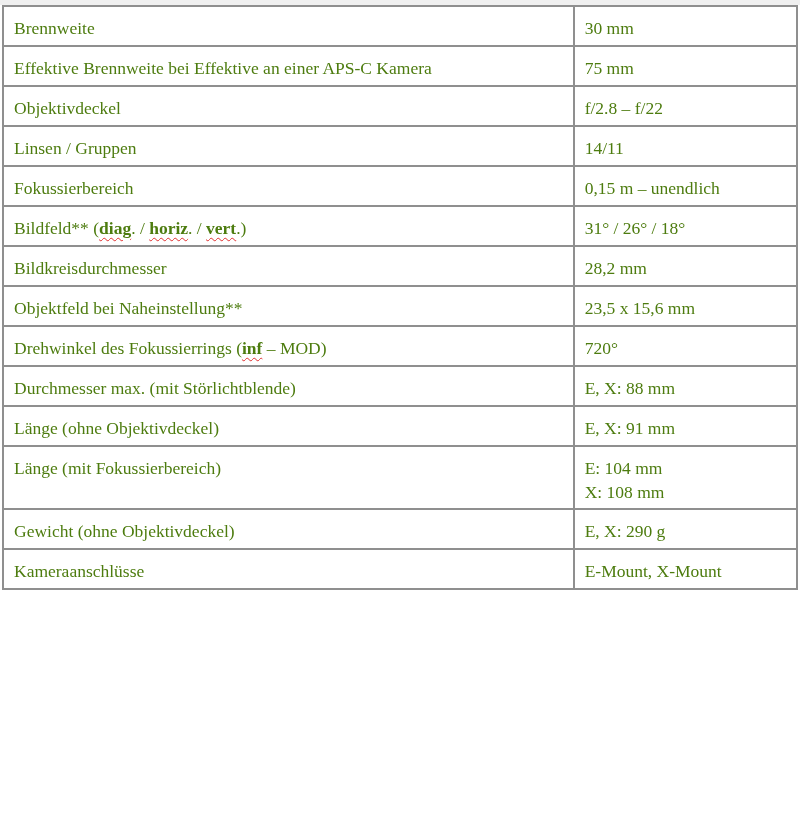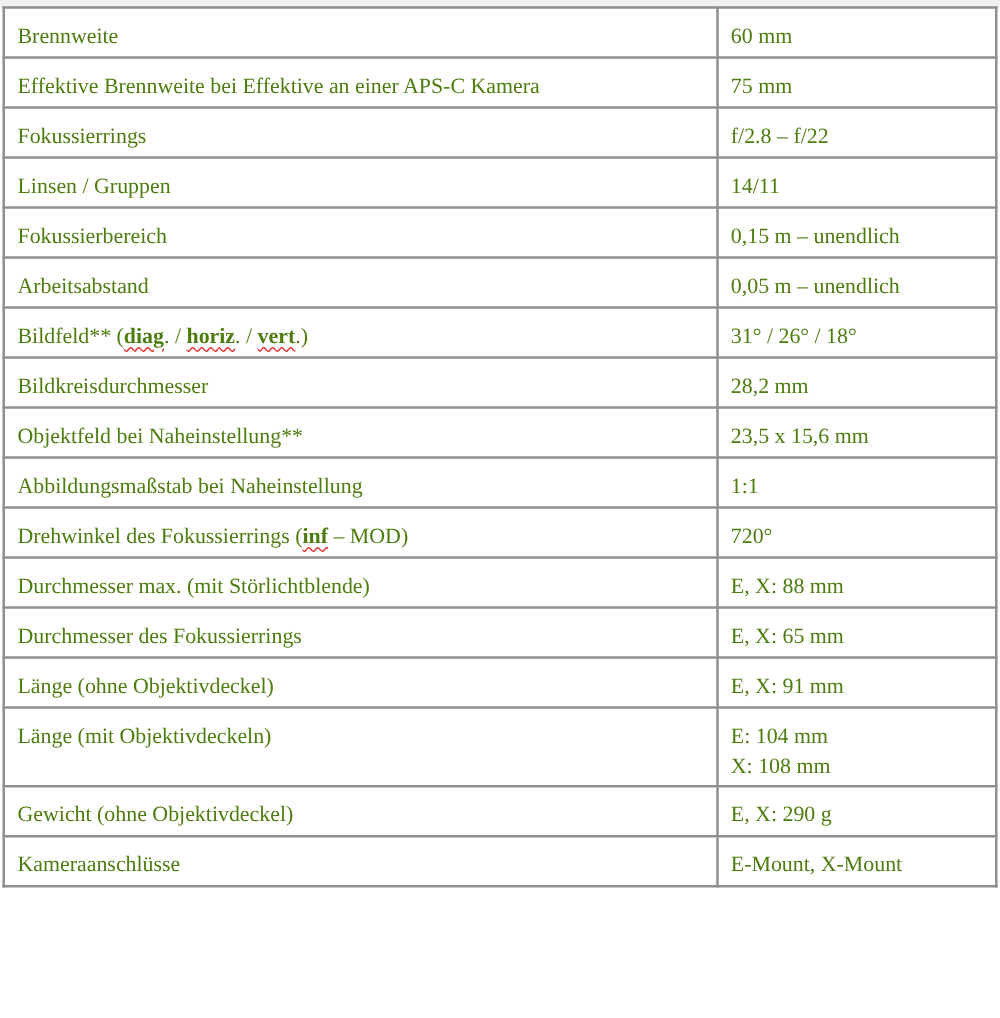--- a/index.html
+++ b/index.html
@@ -36,51 +36,45 @@
 </head>
 <body>
 
 <div class="topband"></div>
 
 <table class="specs">
   <tbody>
     <tr>
       <td class="label">Brennweite</td>
       <td class="value">
-          <span class="val-line">60 mm</span>
+          <span class="val-line">30 mm</span>
         </td>
     </tr>
     <tr>
       <td class="label">Effektive Brennweite bei Effektive an einer APS-C Kamera</td>
       <td class="value">
           <span class="val-line">75 mm</span>
         </td>
     </tr>
     <tr>
-      <td class="label">Fokussierrings</td>
+      <td class="label">Objektivdeckel</td>
       <td class="value">
           <span class="val-line">f/2.8 – f/22</span>
         </td>
     </tr>
     <tr>
       <td class="label">Linsen / Gruppen</td>
       <td class="value">
           <span class="val-line">14/11</span>
         </td>
     </tr>
     <tr>
       <td class="label">Fokussierbereich</td>
       <td class="value">
           <span class="val-line">0,15 m – unendlich</span>
-        </td>
-    </tr>
-    <tr>
-      <td class="label">Arbeitsabstand</td>
-      <td class="value">
-          <span class="val-line">0,05 m – unendlich</span>
         </td>
     </tr>
     <tr>
       <td class="label"><span>Bildfeld** (</span><span class="squiggle">diag</span><span>. / </span><span class="squiggle">horiz</span><span>. / </span><span class="squiggle">vert</span><span>.)</span></td>
       <td class="value">
           <span class="val-line">31° / 26° / 18°</span>
         </td>
     </tr>
     <tr>
       <td class="label">Bildkreisdurchmesser</td>
@@ -88,51 +82,39 @@
           <span class="val-line">28,2 mm</span>
         </td>
     </tr>
     <tr>
       <td class="label">Objektfeld bei Naheinstellung**</td>
       <td class="value">
           <span class="val-line">23,5 x 15,6 mm</span>
         </td>
     </tr>
     <tr>
-      <td class="label">Abbildungsmaßstab bei Naheinstellung</td>
-      <td class="value">
-          <span class="val-line">1:1</span>
-        </td>
-    </tr>
-    <tr>
       <td class="label"><span>Drehwinkel des Fokussierrings (</span><span class="squiggle">inf</span><span> – MOD)</span></td>
       <td class="value">
           <span class="val-line">720°</span>
         </td>
     </tr>
     <tr>
       <td class="label">Durchmesser max. (mit Störlichtblende)</td>
       <td class="value">
           <span class="val-line">E, X: 88 mm</span>
         </td>
     </tr>
     <tr>
-      <td class="label">Durchmesser des Fokussierrings</td>
-      <td class="value">
-          <span class="val-line">E, X: 65 mm</span>
-        </td>
-    </tr>
-    <tr>
       <td class="label">Länge (ohne Objektivdeckel)</td>
       <td class="value">
           <span class="val-line">E, X: 91 mm</span>
         </td>
     </tr>
     <tr class="tall">
-      <td class="label">Länge (mit Objektivdeckeln)</td>
+      <td class="label">Länge (mit Fokussierbereich)</td>
       <td class="value">
           <span class="val-line">E: 104 mm</span>
           <span class="val-line">X: 108 mm</span>
         </td>
     </tr>
     <tr>
       <td class="label">Gewicht (ohne Objektivdeckel)</td>
       <td class="value">
           <span class="val-line">E, X: 290 g</span>
         </td>

